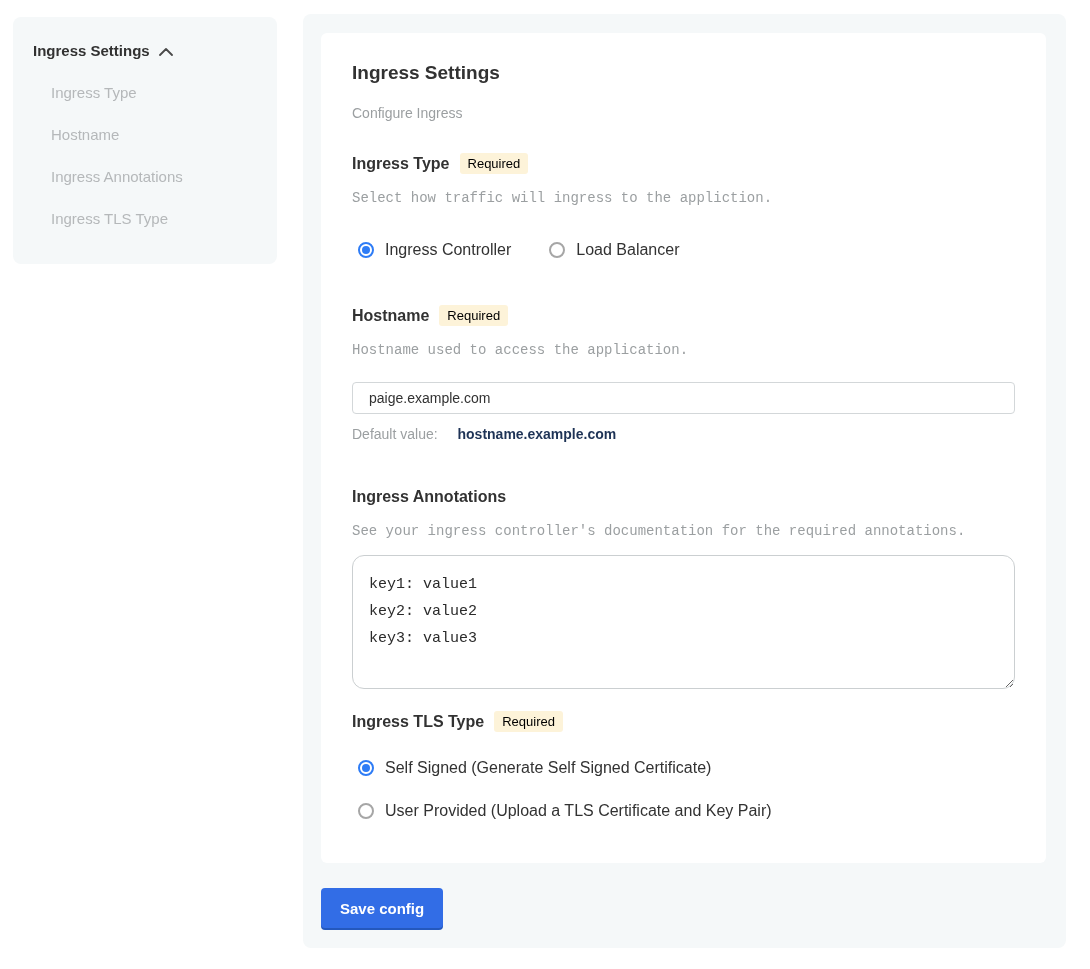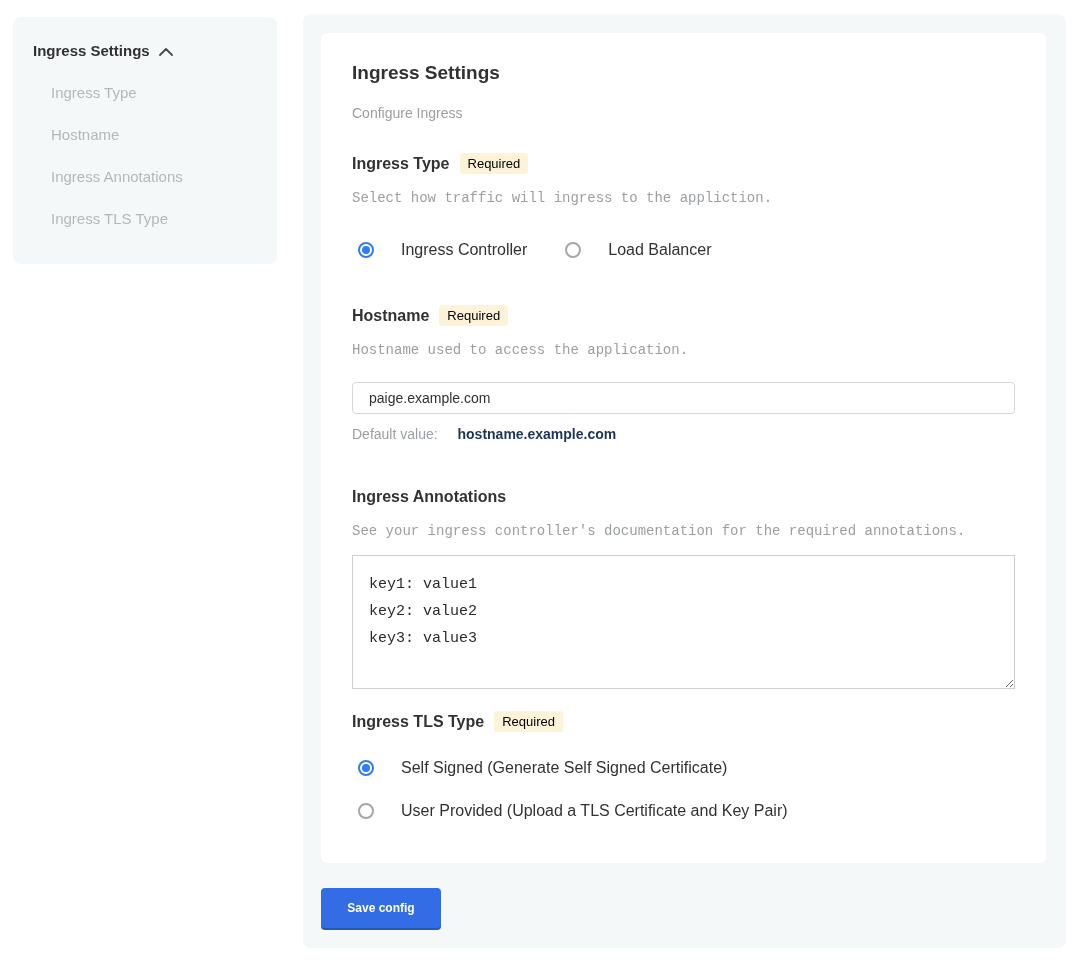--- a/index.html
+++ b/index.html
@@ -26,48 +26,48 @@
   .card-subtitle { margin-top:21px; font-size:14px; color:#9b9fa1; line-height:17px; }
 
   .section-head { display:flex; align-items:center; gap:10px; font-size:16px;
     font-weight:bold; color:#323232; line-height:20px; }
   .badge { font-size:13px; font-weight:normal; color:#000000; background:#fdf3d9;
     padding:4px 8px; border-radius:3px; line-height:13px; }
   .help { margin-top:16px; font-size:14px; color:#9b9fa1; line-height:17px;font-family:Liberation Mono, monospace; }
 
   .sec-ingress-type { margin-top:31px; }
   .radio-row { margin-top:33px; display:flex; gap:38px; padding-left:6px; }
-  .radio-option { display:inline-flex; align-items:center; gap:27px; cursor:pointer; }
+  .radio-option { display:inline-flex; align-items:center; gap:11px; cursor:pointer; }
   .radio { width:16px; height:16px; border-radius:50%; border:2px solid #a6a6a6;
     background:#fff; position:relative; flex:none; }
   .radio[data-selected="true"] { border-color:#2e7cf6; }
   .radio[data-selected="true"]::after { content:""; position:absolute; left:50%; top:50%;
     transform:translate(-50%,-50%); width:8px; height:8px; border-radius:50%;
     background:#2e7cf6; }
   .radio-label { font-size:16px; color:#323232; line-height:19px; }
 
   .sec-hostname { margin-top:46px; }
   .text-input { margin-top:23px; display:block; width:663px; height:32px;
     border:1px solid #d3d7d9; border-radius:4px; padding:0 16px; font-size:14px;
     color:#323232; font-family:"Liberation Sans", sans-serif; outline:none; background:#fff; }
   .default-line { margin-top:12px; font-size:14px; color:#9b9fa1; line-height:17px; }
   .default-value { color:#1e3356; font-weight:bold;padding-left:16px; }
 
   .sec-annotations { margin-top:44px; }
   .annotations-textarea { margin-top:15px; display:block; width:663px; height:134px;
-    border:1px solid #cbcfd1; border-radius:0; padding:15px 16px;
+    border:1px solid #cbcfd1; border-radius:12px; padding:15px 16px;
     font-family:"Liberation Mono", monospace; font-size:15px; line-height:27px;
     color:#2b2b2b; background:#fff; resize:both; outline:none; }
 
   .sec-tls { margin-top:22px; }
   .tls-options { margin-top:26px; display:flex; flex-direction:column; gap:24px;
     padding-left:6px; }
 
   .save-btn { position:absolute; left:18px; top:874px; min-width:120px; height:40px;
-    padding:0 19px; background:#326de6; color:#ffffff; font-size:12px; font-weight:bold;
+    padding:0 19px; background:#326de6; color:#ffffff; font-size:15px; font-weight:bold;
     font-family:"Liberation Sans", sans-serif; border:none; border-radius:4px;
     box-shadow:0 2px 0 #2458bd; cursor:pointer; }
 </style>
 </head>
 <body>
 
 <nav class="sidebar">
   <div class="sidebar-title">
     <span>Ingress Settings</span>
     <span class="chevron-up">

